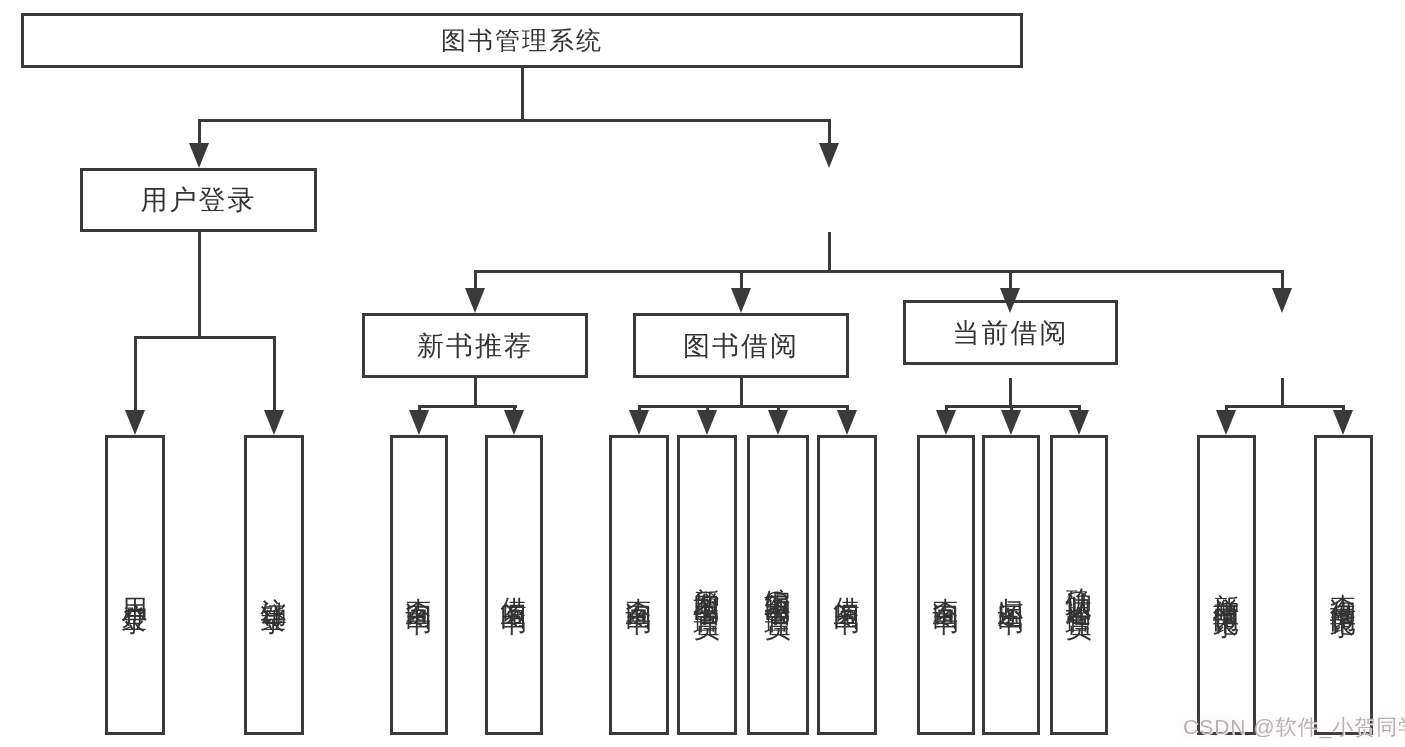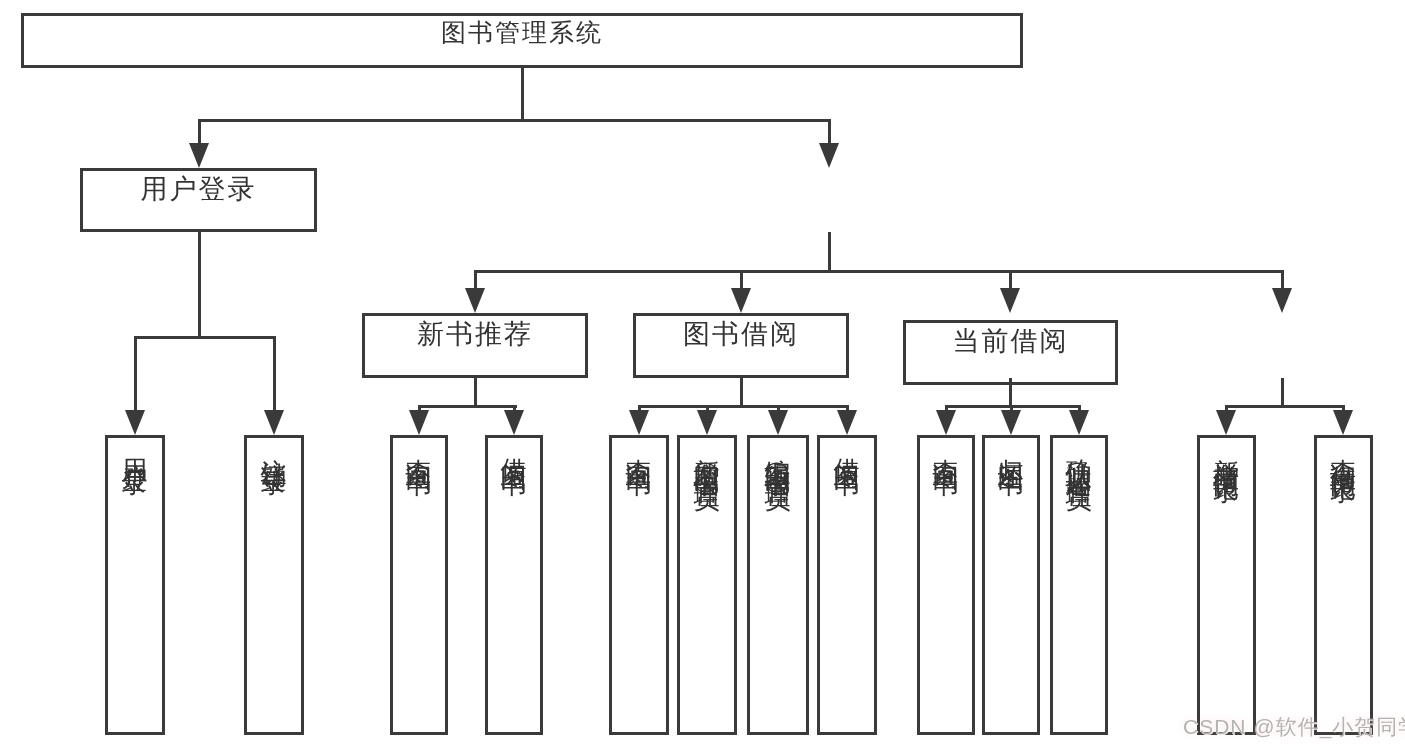--- a/index.html
+++ b/index.html
@@ -13,21 +13,21 @@
     width:1405px;height:747px;
     background:#ffffff;
     font-family:"Liberation Sans","DejaVu Sans",sans-serif;
     overflow:hidden;
   }
   .box{
     position:absolute;
     background:#ffffff;
     border:3px solid var(--line);
     box-sizing:border-box;
-    display:flex;justify-content:center;
+    display:flex;align-items:center;justify-content:center;
     color:var(--text);
   }
   .root-box{font-size:25px;letter-spacing:2px;}
   .l2-box,.l3-box{font-size:27px;letter-spacing:2px;}
   .leaf{top:435px;height:300px;}
   .leaf .vtext{
     writing-mode:vertical-rl;
     text-orientation:mixed;
     font-size:26px;
     letter-spacing:4px;
@@ -65,21 +65,21 @@
   <div class="box l2-box" style="left:80px;top:168px;width:237px;height:64px;">
     <span>用户登录</span>
   </div>
 
   <div class="box l3-box" style="left:633px;top:313px;width:216px;height:65px;">
     <span>图书借阅</span>
   </div>
   <div class="box l3-box" style="left:362px;top:313px;width:226px;height:65px;">
     <span>新书推荐</span>
   </div>
-  <div class="box l3-box" style="left:903px;top:320px;width:215px;height:65px;">
+  <div class="box l3-box" style="left:903px;top:300px;width:215px;height:65px;">
     <span>当前借阅</span>
   </div>
 
   <div class="box leaf" style="left:105px;width:60px;">
     <span class="vtext">用户登录</span>
   </div>
   <div class="box leaf" style="left:244px;width:60px;">
     <span class="vtext">注销登录</span>
   </div>
   <div class="box leaf" style="left:390px;width:58px;">

